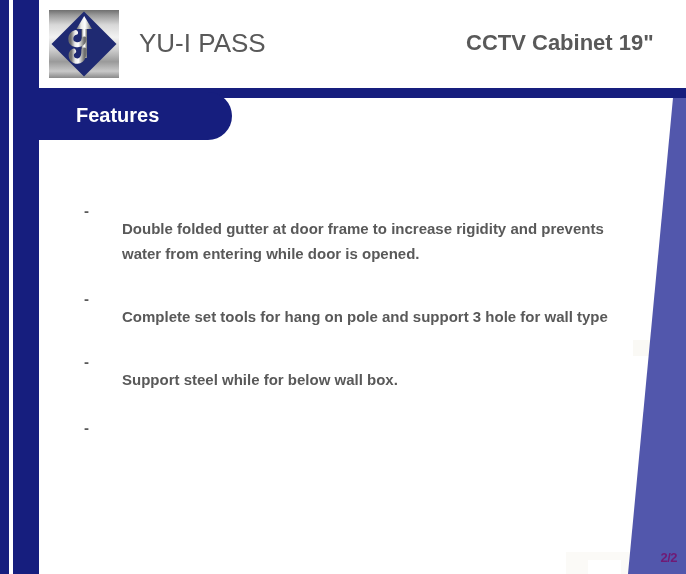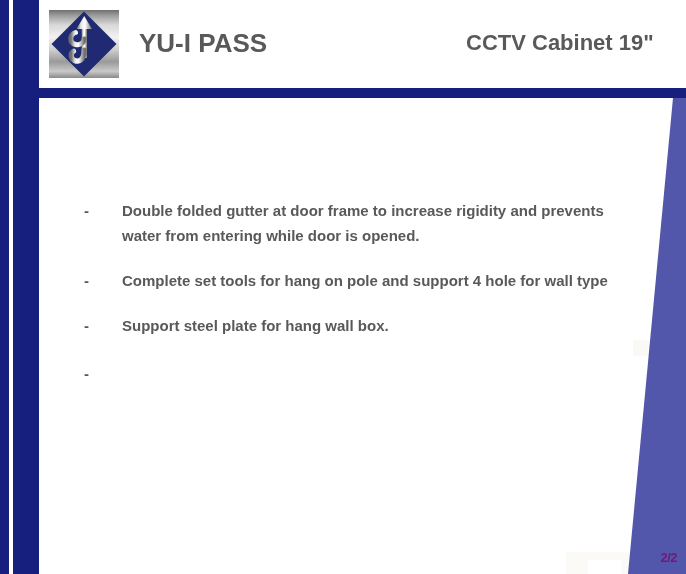--- a/index.html
+++ b/index.html
@@ -79,21 +79,21 @@
     left: 0;
     top: 0;
     width: 70px;
     height: 68px;
   }
   .title-main {
     position: absolute;
     left: 100px;
     top: 28px;
     font-size: 26px;
-    font-weight: bold;
+    font-weight: normal;
     color: #595959;
     letter-spacing: 0px;
     white-space: nowrap;
   }
   .title-right {
     position: absolute;
     left: 427px;
     top: 30px;
     font-size: 22px;
     font-weight: bold;
@@ -195,20 +195,21 @@
     color: #595959;
     line-height: 25px;
   }
   .bullet-text {
     flex: 1;
     font-size: 15px;
     font-weight: bold;
     color: #595959;
     line-height: 25px;
     max-width: 500px;
+    margin-top: 18px;
   }
   .bullet.b2 .bullet-text { max-width: 524px; }
   .bullet.b3, .bullet.b4 { margin-bottom: 23px; }
 
   
   .right-wedge {
     position: absolute;
     left: 0;
     top: 0;
     width: 686px;
@@ -257,43 +258,46 @@
         <path d="M26.5 22.5 C20.5 24.5 20 33 26.5 34.5 C31 35.6 34.8 33.2 35.2 29" fill="none" stroke="url(#silver)" stroke-width="5" stroke-linecap="round"></path>
       </svg>
     </div>
 
     <div class="title-main">YU-I PASS</div>
     <div class="title-right">CCTV Cabinet 19"</div>
   </div>
 
   <div class="navy-band"></div>
 
+  <div class="features-tab">
+    <div class="features-label">Features</div>
+  </div>
 
   <div class="content">
 
     <div class="wm wm-top"></div>
     <div class="wm wm-cabinet-outer"></div>
     <div class="wm wm-cabinet-door"></div>
     <div class="wm wm-cabinet-door2"></div>
 
     <div class="bullets">
 
       <div class="bullet b1">
         <div class="bullet-dash">-</div>
         <div class="bullet-text">Double folded gutter at door frame to increase rigidity and prevents water from entering while door is opened.</div>
       </div>
 
       <div class="bullet b2">
         <div class="bullet-dash">-</div>
-        <div class="bullet-text">Complete set tools for hang on pole and support 4 hole for wall type</div>
+        <div class="bullet-text">Complete set tools for hang on pole and support 3 hole for wall type</div>
       </div>
 
       <div class="bullet b3">
         <div class="bullet-dash">-</div>
-        <div class="bullet-text">Support steel plate for hang wall box.</div>
+        <div class="bullet-text">Support steel while for below wall box.</div>
       </div>
 
       <div class="bullet b4">
         <div class="bullet-dash">-</div>
       </div>
 
     </div>
   </div>
 
   <svg class="right-wedge" viewBox="0 0 686 574">

